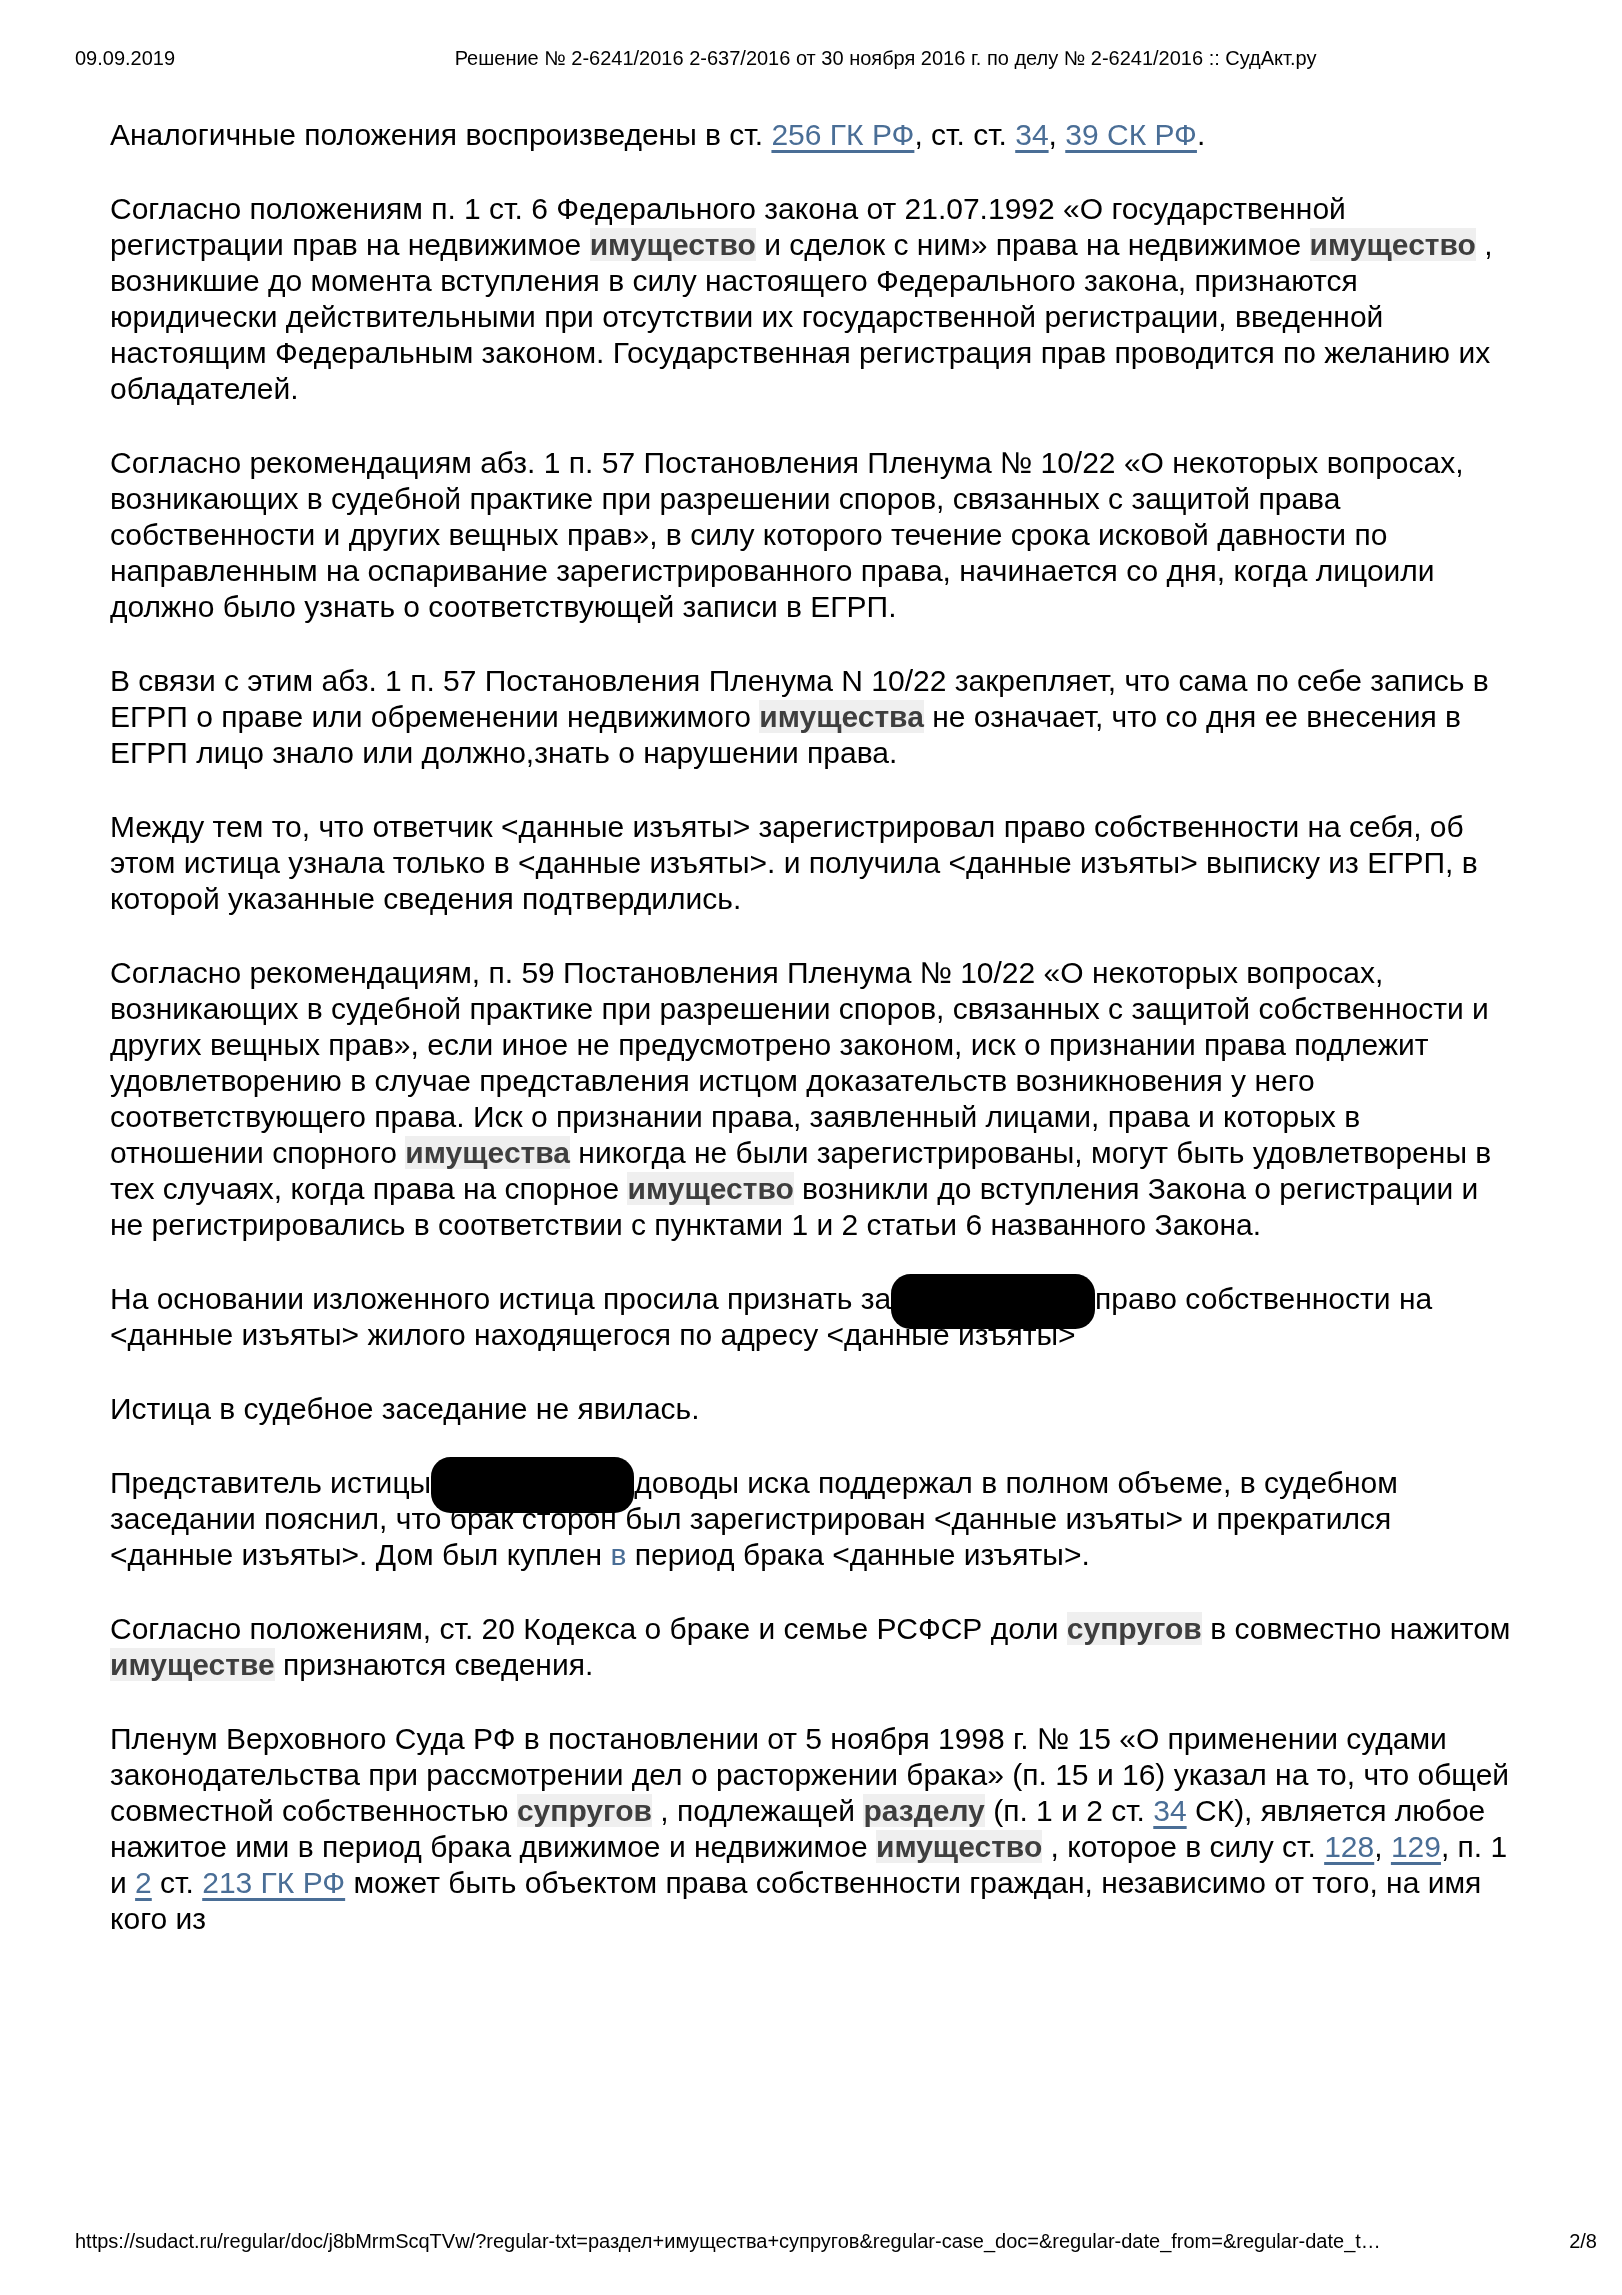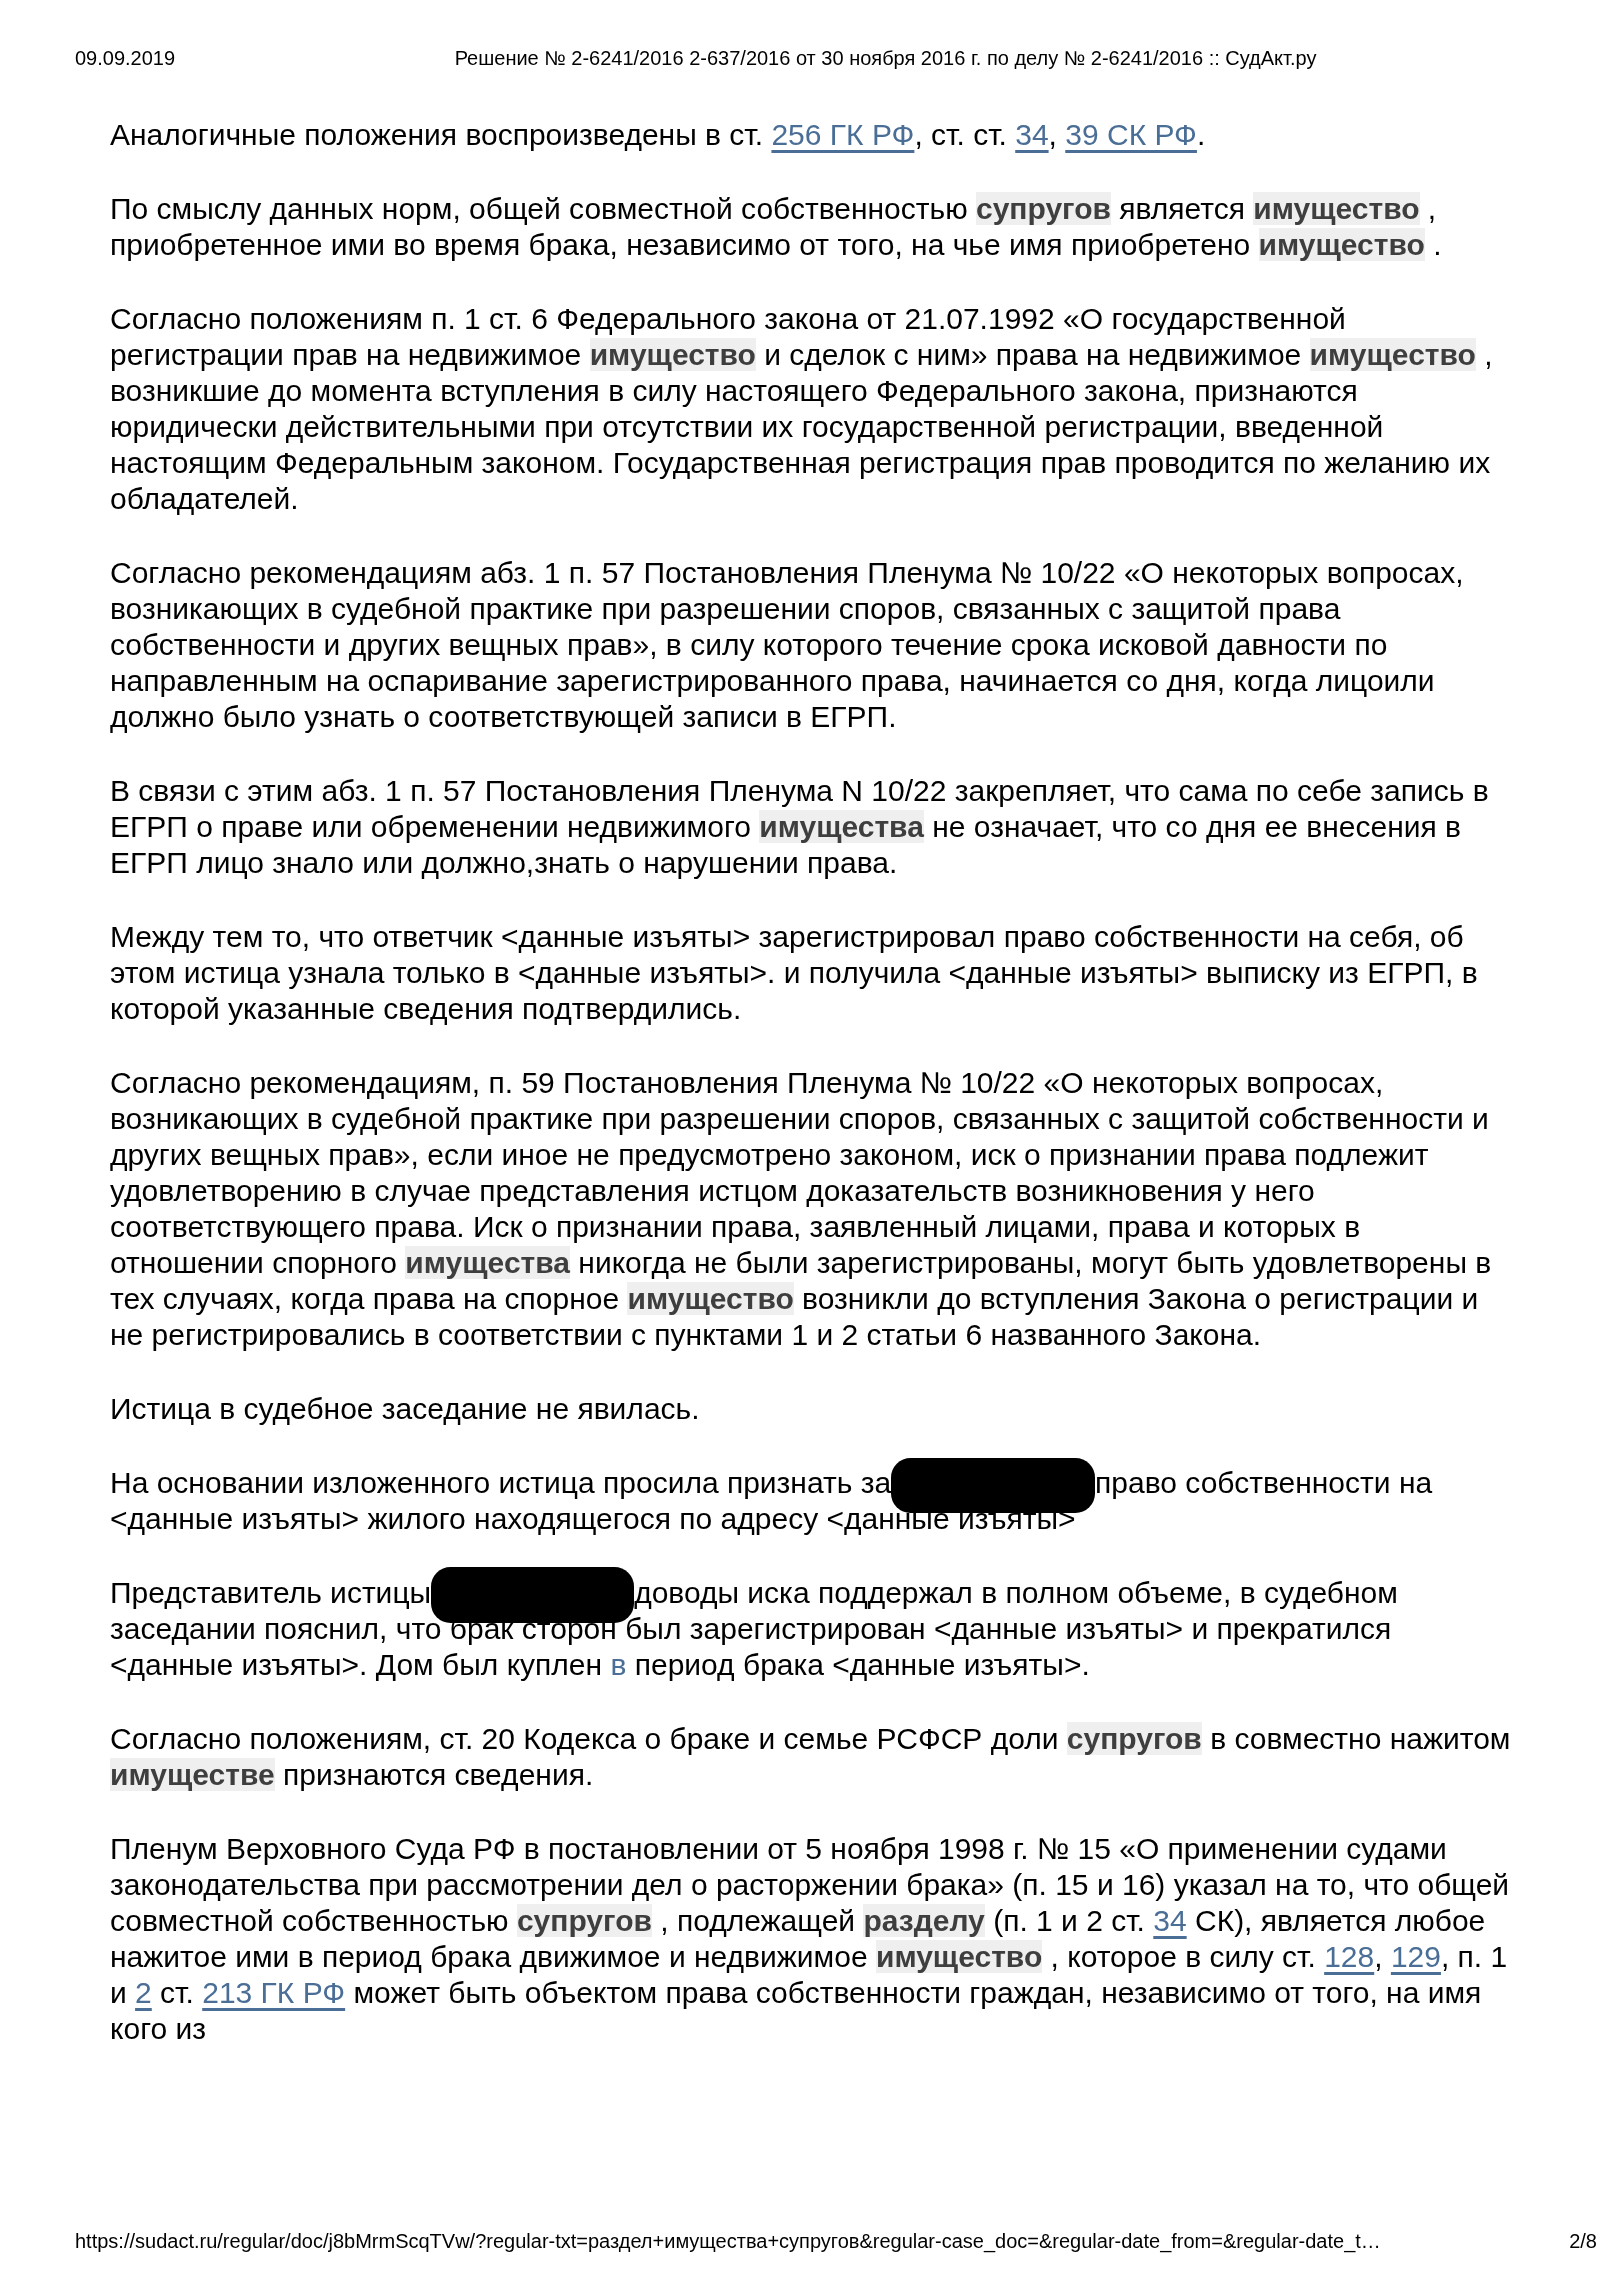--- a/index.html
+++ b/index.html
@@ -78,28 +78,27 @@
 </head>
 <body>
 
 <div class="print-header">
   <span class="hdate">09.09.2019</span>
   <span class="htitle">Решение № 2-6241/2016 2-637/2016 от 30 ноября 2016 г. по делу № 2-6241/2016 :: СудАкт.ру</span>
 </div>
 
 <div class="content">
     <p><span>Аналогичные положения воспроизведены в ст. </span><a>256 ГК РФ</a><span>, ст. ст. </span><a>34</a><span>, </span><a>39 СК РФ</a><span>.</span></p>
-    <p><span>По смыслу данных норм, общей совместной собственностью </span><b class="hl">супругов</b><span> является </span><b class="hl">имущество</b><span> , приобретенное ими во время брака, независимо от того, на чье имя приобретено </span><b class="hl">имущество</b><span> .</span></p>
     <p><span>Согласно положениям п. 1 ст. 6 Федерального закона от 21.07.1992 «О государственной регистрации прав на недвижимое </span><b class="hl">имущество</b><span> и сделок с ним» права на недвижимое </span><b class="hl">имущество</b><span> , возникшие до момента вступления в силу настоящего Федерального закона, признаются юридически действительными при отсутствии их государственной регистрации, введенной настоящим Федеральным законом. Государственная регистрация прав проводится по желанию их обладателей.</span></p>
     <p><span>Согласно рекомендациям абз. 1 п. 57 Постановления Пленума № 10/22 «О некоторых вопросах, возникающих в судебной практике при разрешении споров, связанных с защитой права собственности и других вещных прав», в силу которого течение срока исковой давности по направленным на оспаривание зарегистрированного права, начинается со дня, когда лицоили должно было узнать о соответствующей записи в ЕГРП.</span></p>
     <p><span>В связи с этим абз. 1 п. 57 Постановления Пленума N 10/22 закрепляет, что сама по себе запись в ЕГРП о праве или обременении недвижимого </span><b class="hl">имущества</b><span> не означает, что со дня ее внесения в ЕГРП лицо знало или должно,знать о нарушении права.</span></p>
     <p><span>Между тем то, что ответчик &lt;данные изъяты&gt; зарегистрировал право собственности на себя, об этом истица узнала только в &lt;данные изъяты&gt;. и получила &lt;данные изъяты&gt; выписку из ЕГРП, в которой указанные сведения подтвердились.</span></p>
     <p><span>Согласно рекомендациям, п. 59 Постановления Пленума № 10/22 «О некоторых вопросах, возникающих в судебной практике при разрешении споров, связанных с защитой собственности и других вещных прав», если иное не предусмотрено законом, иск о признании права подлежит удовлетворению в случае представления истцом доказательств возникновения у него соответствующего права. Иск о признании права, заявленный лицами, права и которых в отношении спорного </span><b class="hl">имущества</b><span> никогда не были зарегистрированы, могут быть удовлетворены в тех случаях, когда права на спорное </span><b class="hl">имущество</b><span> возникли до вступления Закона о регистрации и не регистрировались в соответствии с пунктами 1 и 2 статьи 6 названного Закона.</span></p>
+    <p><span>На основании изложенного истица просила признать за</span><span class="redact" style="width: 204px; height: 55px;"></span><span>право собственности на &lt;данные изъяты&gt; жилого находящегося по адресу &lt;данные изъяты&gt;</span></p>
     <p><span>Истица в судебное заседание не явилась.</span></p>
-    <p><span>На основании изложенного истица просила признать за</span><span class="redact" style="width: 204px; height: 55px;"></span><span>право собственности на &lt;данные изъяты&gt; жилого находящегося по адресу &lt;данные изъяты&gt;</span></p>
     <p><span>Представитель истицы</span><span class="redact" style="width: 203px; height: 56px;"></span><span>доводы иска поддержал в полном объеме, в судебном заседании пояснил, что брак сторон был зарегистрирован &lt;данные изъяты&gt; и прекратился &lt;данные изъяты&gt;. Дом был куплен </span><a class="plain">в</a><span> период брака &lt;данные изъяты&gt;.</span></p>
     <p><span>Согласно положениям, ст. 20 Кодекса о браке и семье РСФСР доли </span><b class="hl">супругов</b><span> в совместно нажитом </span><b class="hl">имуществе</b><span> признаются сведения.</span></p>
     <p><span>Пленум Верховного Суда РФ в постановлении от 5 ноября 1998 г. № 15 «О применении судами законодательства при рассмотрении дел о расторжении брака» (п. 15 и 16) указал на то, что общей совместной собственностью </span><b class="hl">супругов</b><span> , подлежащей </span><b class="hl">разделу</b><span> (п. 1 и 2 ст. </span><a>34</a><span> СК), является любое нажитое ими в период брака движимое и недвижимое </span><b class="hl">имущество</b><span> , которое в силу ст. </span><a>128</a><span>, </span><a>129</a><span>, п. 1 и </span><a>2</a><span> ст. </span><a>213 ГК РФ</a><span> может быть объектом права собственности граждан, независимо от того, на имя кого из</span></p>
   </div>
 
 <div class="print-footer">
   <span class="furl">https://sudact.ru/regular/doc/j8bMrmScqTVw/?regular-txt=раздел+имущества+супругов&amp;regular-case_doc=&amp;regular-date_from=&amp;regular-date_t…</span>
   <span class="fpage">2/8</span>
 </div>
 

